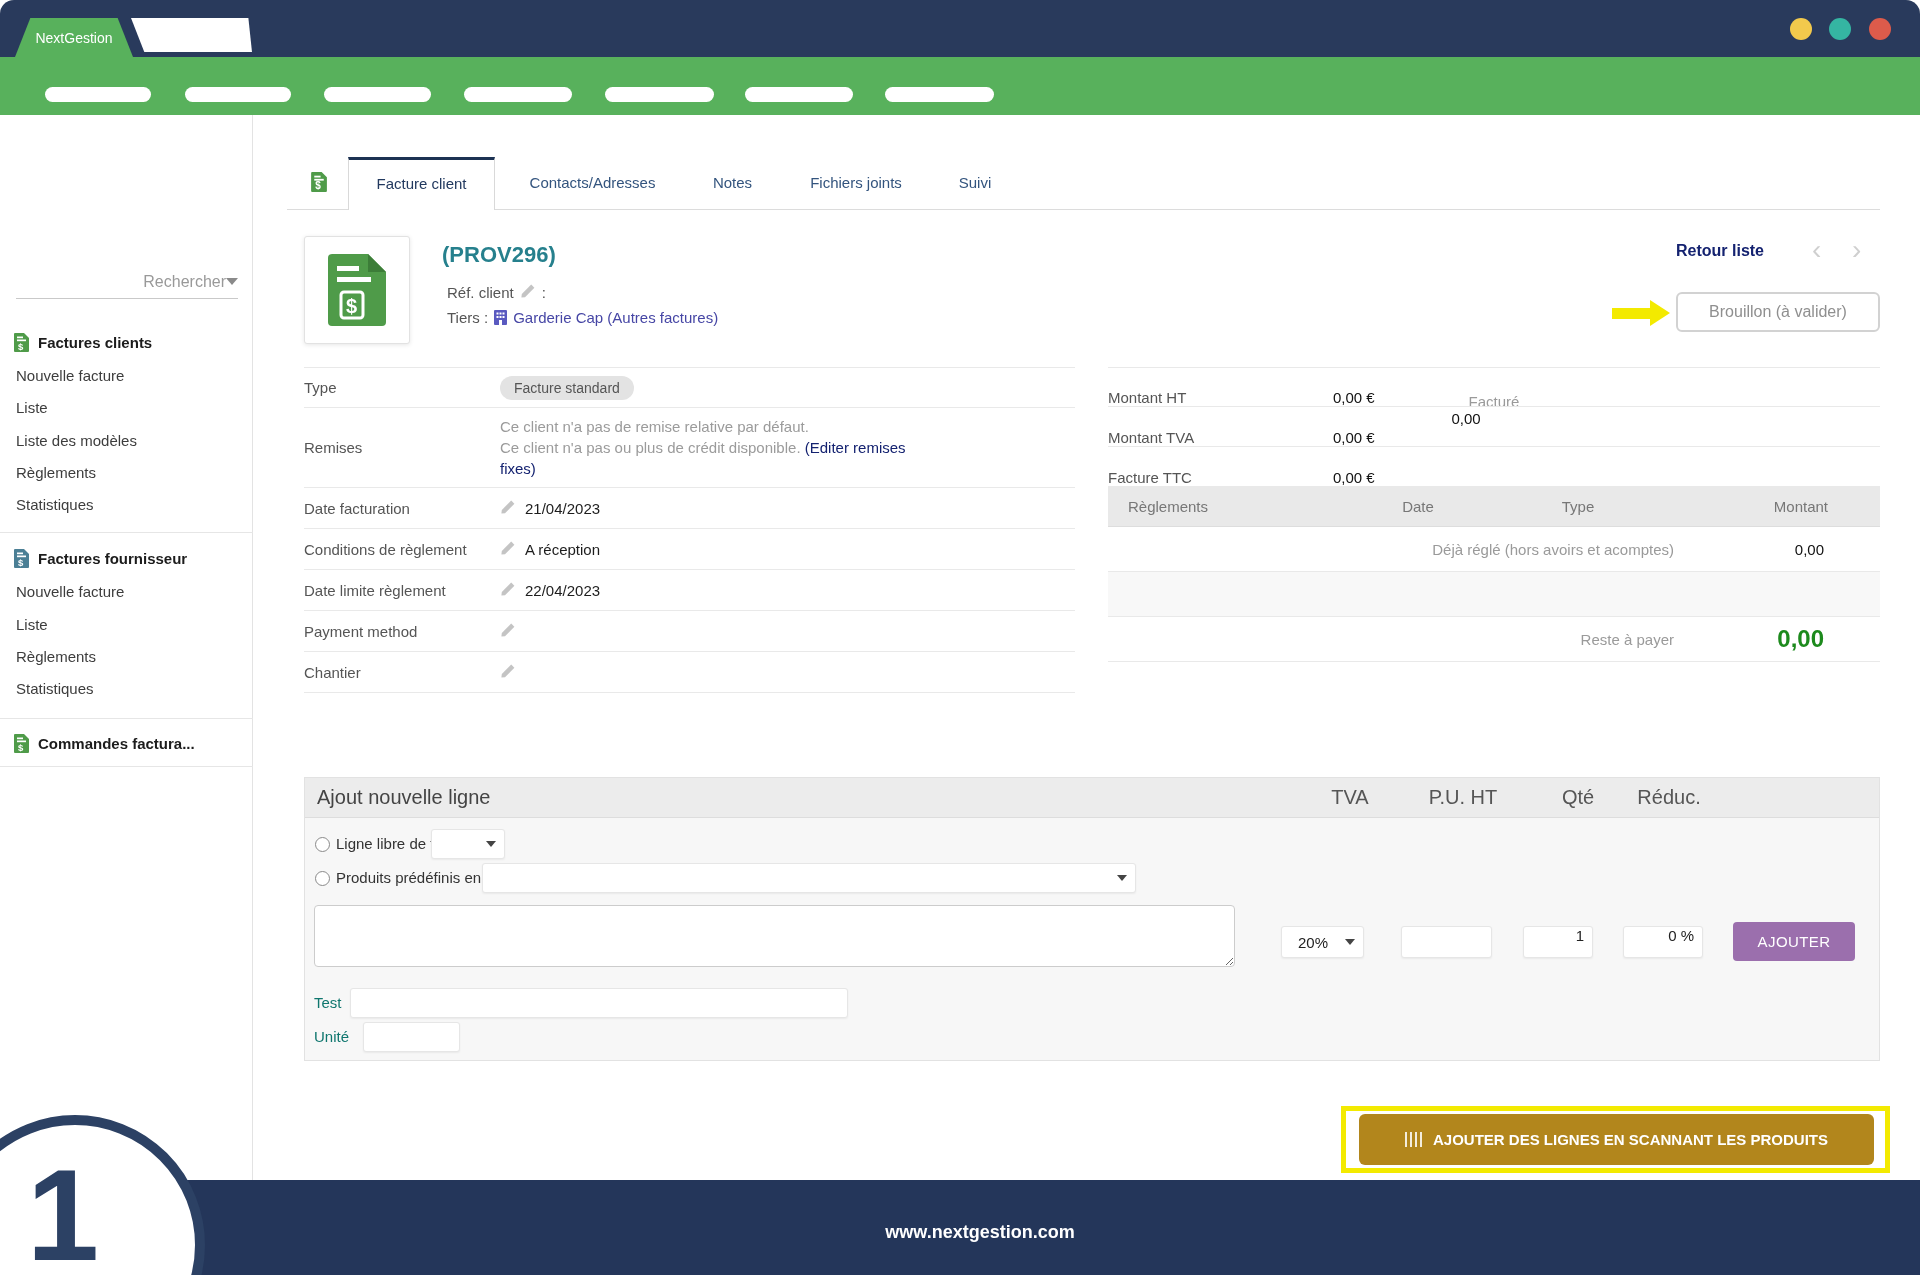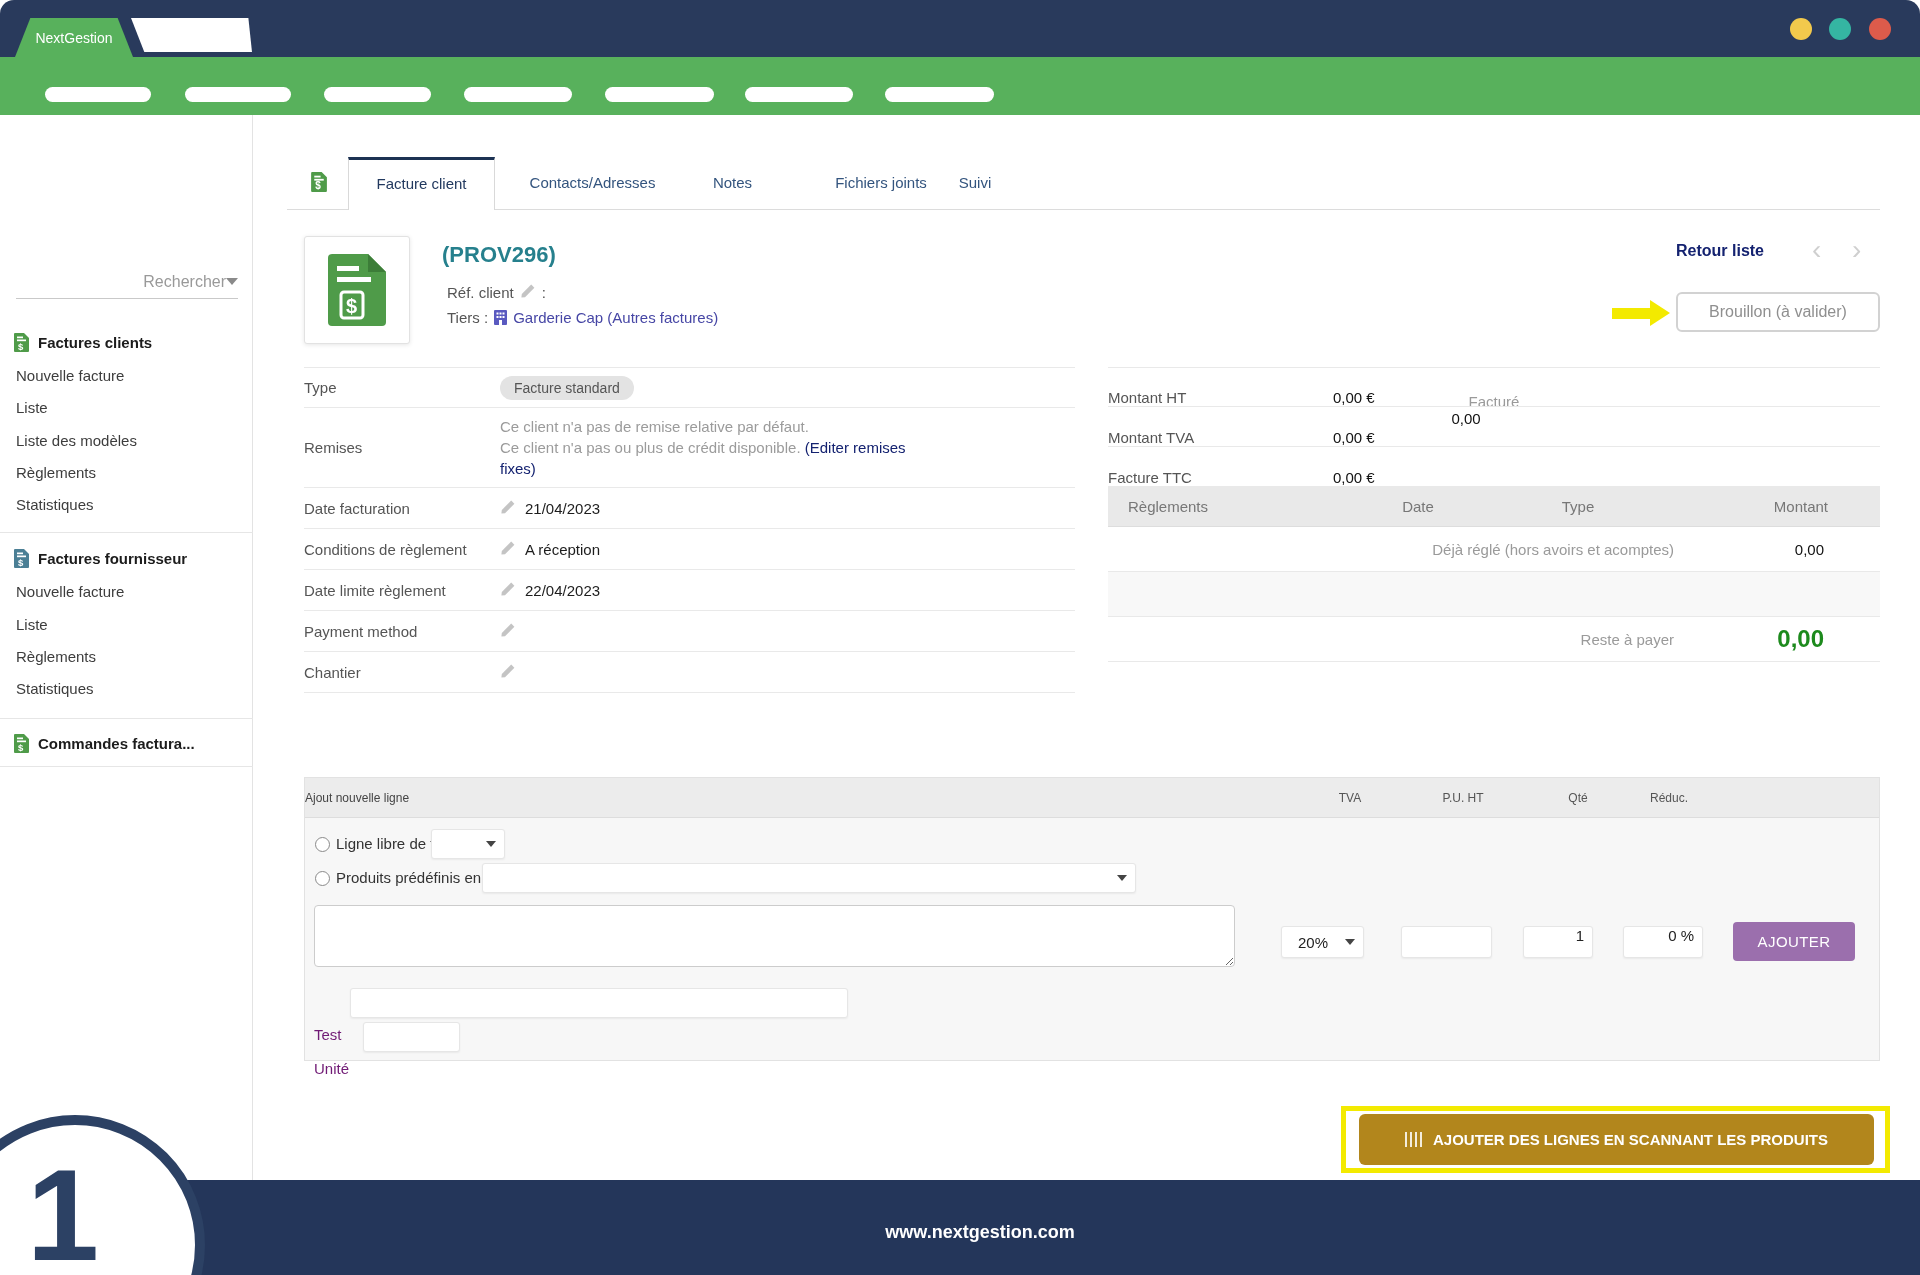--- a/index.html
+++ b/index.html
@@ -79,33 +79,33 @@
   .phead span:nth-child(1){padding-left:20px;} .phead span:nth-child(2),.phead span:nth-child(3){text-align:center;}
   .phead span:nth-child(4){text-align:right; padding-right:52px;}
   .srow{display:flex; align-items:center; justify-content:flex-end; height:45px; border-bottom:1px solid #e9e9e9;}
   .slabel{color:#9a9a9a; text-align:right;}
   .sval{flex:0 0 206px; text-align:right; padding-right:56px; color:#111;}
   .srow.billed{background:#f8f8f8;flex-direction:column;}
   .sval.big{font-size:24px; font-weight:bold; color:var(--success-green);}
 
   
   .addblock{position:absolute; left:304px; top:777px; width:1576px; height:284px; background:#f7f7f7; border:1px solid #e2e2e2;}
-  .addhead{position:relative; height:40px; background:#ececec; border-bottom:1px solid #ddd; font-size:12px; color:#444;
-    display:flex; align-items:center; padding-left:0;}
+  .addhead{position:relative; height:40px; background:#ececec; border-bottom:1px solid #ddd; font-size:20px; color:#444;
+    display:flex; align-items:center; padding-left:12px;}
   .col{position:absolute; transform:translateX(-50%); color:#555;}
   .radio{position:absolute; width:15px; height:15px; border:1px solid #8a8a8a; border-radius:50%; background:#fff; cursor:pointer;}
   .radiolabel{position:absolute; font-size:15px; color:#333; height:20px; line-height:20px;}
   .fakebox{background:#fff; border:1px solid #e6e6e6; border-radius:3px; box-shadow:0 1px 2px rgba(0,0,0,.06);}
   .selbox{position:absolute; display:flex; align-items:center; justify-content:space-between; padding:0 8px; font-size:15px; color:#222; cursor:pointer;}
   .selcaret{width:0; height:0; border-left:5px solid transparent; border-right:5px solid transparent; border-top:6px solid #444;}
   .bigarea{position:absolute; left:9px; top:127px; width:921px; height:62px; background:#fff; border:1px solid #ccc; border-radius:4px; resize:both; font:inherit;}
   .numbox{position:absolute; top:148px; height:32px; display:flex; font-size:15px;padding-left:16px;}
   .add-btn{position:absolute; left:1428px; top:144px; width:122px; height:39px; background:var(--purple); color:#fff; border:none;
     border-radius:4px; font-weight:normal; font-size:15px; letter-spacing:.4px; cursor:pointer;}
-  .extra-label{position:absolute; left:9px; font-size:15px; color:#701a75;margin-top:32px;}
+  .extra-label{position:absolute; left:9px; font-size:15px; color:#0f766e;}
 
   
   .scan-outer{position:absolute; left:1341px; top:1106px; width:549px; height:67px; border:5px solid var(--highlight-yellow);}
   .scan-btn{position:absolute; left:1359px; top:1114px; width:515px; height:51px; background:var(--gold); border:none; border-radius:6px;
     color:#fff; font-weight:bold; font-size:15px; display:flex; align-items:center; justify-content:center; gap:10px; cursor:pointer;}
   .barcode{display:inline-block; width:18px; height:15px;
     background:repeating-linear-gradient(90deg, rgba(255,255,255,.85) 0 2px, rgba(255,255,255,0) 2px 5px);}
   .footer{position:absolute; left:0; top:1180px; width:1920px; height:95px; background:#24365a;}
   .footer-url{position:absolute; left:980px; top:1222px; transform:translateX(-50%); color:#fff; font-weight:bold; font-size:18px;}
   .stepcircle{position:absolute; left:-55px; top:1115px; width:260px; height:260px; border-radius:50%; background:#fff;
@@ -191,21 +191,21 @@
   <svg class="tab-icon" width="16" height="20" viewBox="0 0 15 19">
       <path d="M1 0h9l5 5v13a1 1 0 0 1-1 1H1a1 1 0 0 1-1-1V1a1 1 0 0 1 1-1z" fill="#4f9b49"></path>
       <rect x="3" y="3.5" width="6" height="1.7" fill="#fff"></rect>
       <rect x="3" y="6.5" width="9" height="1.7" fill="#fff"></rect>
       <text x="4" y="16.5" font-size="9.5" fill="#fff" font-weight="bold">$</text>
     </svg>
   <div class="tabline"></div>
   <div class="tab active" style="left:348px;width:147px">Facture client</div>
   <div class="tab" style="left:510px;width:165px">Contacts/Adresses</div>
   <div class="tab" style="left:695px;width:75px">Notes</div>
-  <div class="tab" style="left:811px;width:140px">Fichiers joints</div>
+  <div class="tab" style="left:786px;width:140px">Fichiers joints</div>
   <div class="tab" style="left:940px;width:70px">Suivi</div>
 
   <div class="bigicon">
     <svg width="58" height="72" viewBox="0 0 58 72">
       <path d="M4 0h36l18 18v50a4 4 0 0 1-4 4H4a4 4 0 0 1-4-4V4a4 4 0 0 1 4-4z" fill="#4f9b49"></path>
       <path d="M40 0l18 18H40z" fill="#3c7d38"></path>
       <rect x="9" y="12" width="22" height="5" fill="#fff"></rect>
       <rect x="9" y="23" width="34" height="5" fill="#fff"></rect>
       <rect x="13" y="38" width="22" height="26" rx="3" fill="none" stroke="#fff" stroke-width="3"></rect>
       <text x="18" y="59" font-size="20" fill="#fff" font-weight="bold">$</text>

